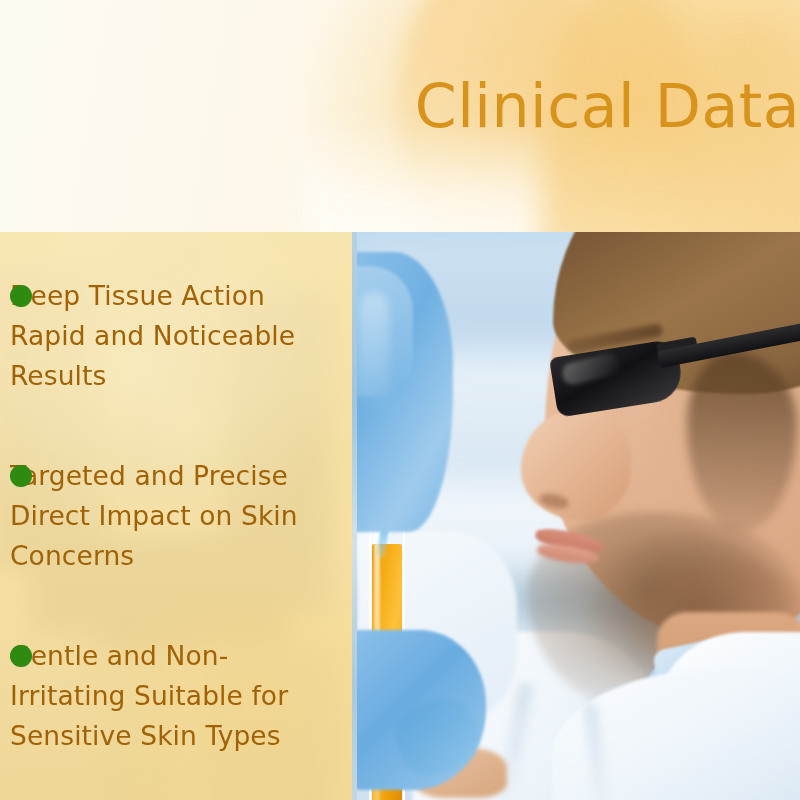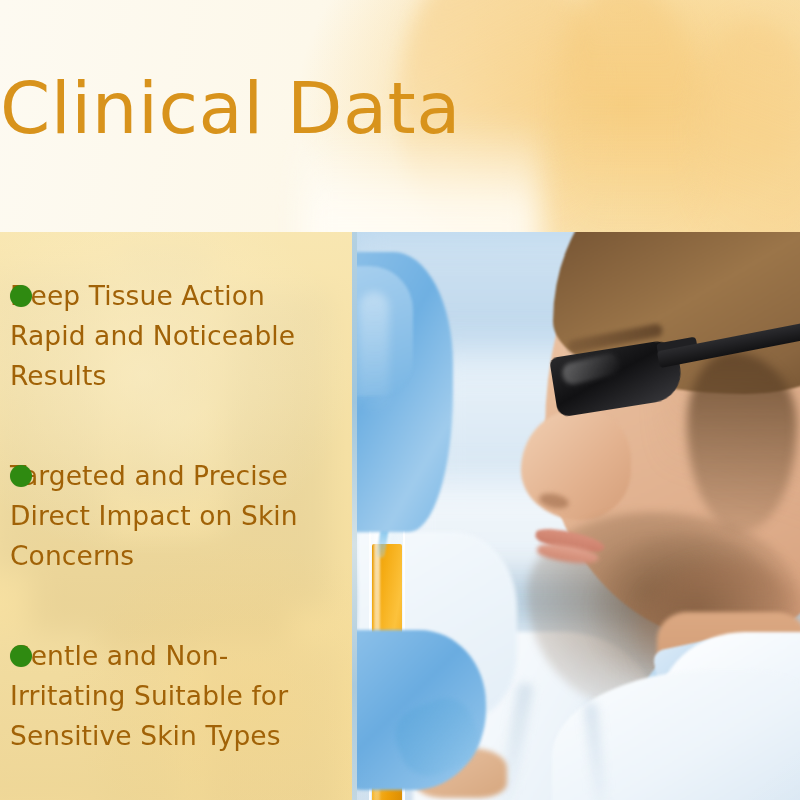--- a/index.html
+++ b/index.html
@@ -66,25 +66,25 @@
     position: absolute;
     left: 300px; top: 120px;
     width: 240px; height: 150px;
     background: linear-gradient(180deg, rgba(255,255,255,0.0), rgba(255,253,247,0.85) 60%);
     filter: blur(14px);
   }
 
   .title {
     position: absolute;
     left: 0;
-    top: 24px;
+    top: 36px;
     width: 800px;
-    text-align: left;
+    text-align: right;
     font-family: "DejaVu Sans", sans-serif;
-    font-size: 72px;
+    font-size: 60px;
     line-height: 1.0;
     font-weight: 400;
     letter-spacing: 0.5px;
     color: #d8931c;
     white-space: nowrap;
   }
 
   .badge {
     position: absolute;
     left: 50%;

